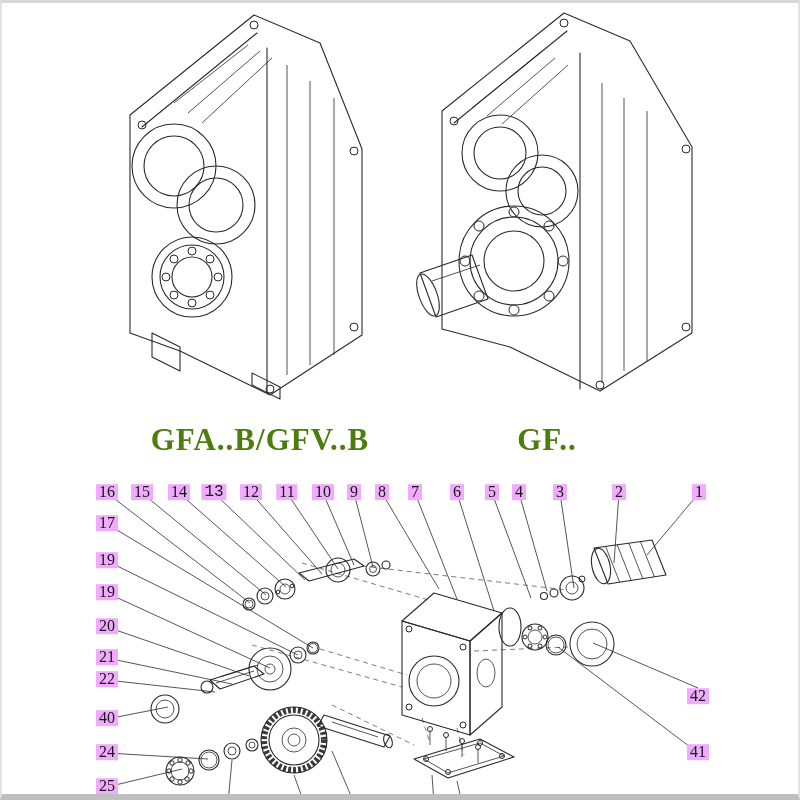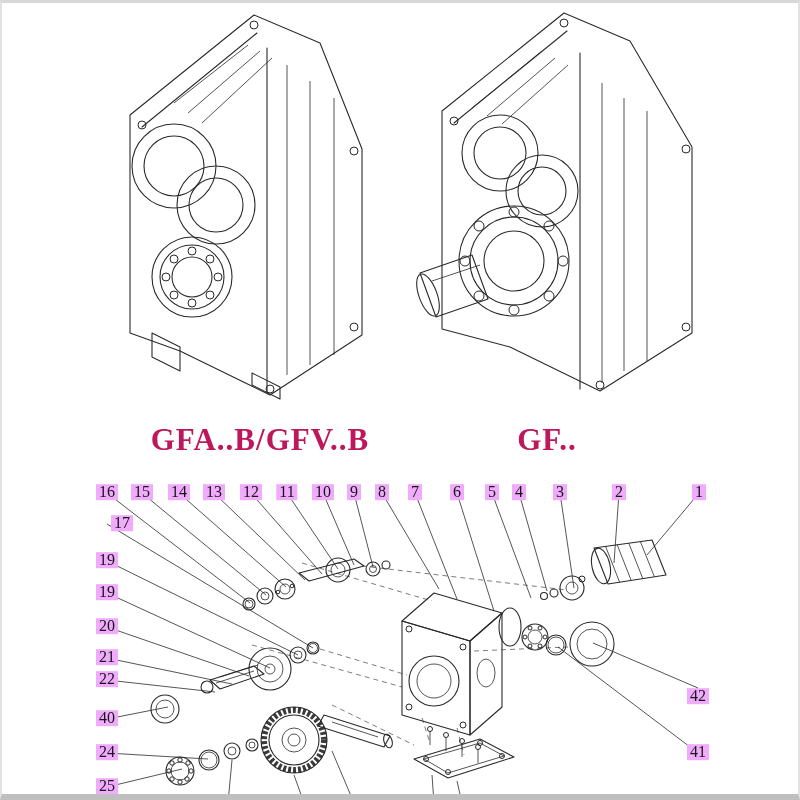--- a/index.html
+++ b/index.html
@@ -18,21 +18,21 @@
   #diagram-svg .gear-rim{stroke:#3a3a3a;fill:none;stroke-width:6;stroke-dasharray:3 2;}
   #diagram-svg .dot{stroke:#2a2a2a;fill:none;stroke-width:1;}
   #leader-lines line{stroke:#2a2a2a;stroke-width:.8;}
   #label-layer{position:absolute;left:0;top:0;width:800px;height:800px;pointer-events:none;}
   .callout{
     position:absolute;transform:translate(-50%,-55%);
     font-size:16px;color:#151515;background:#f0abfc;padding:0 3px;line-height:1;
   }
   .model-label{
     position:absolute;transform:translate(-50%,-50%);
-    font-size:31px;font-weight:700;color:#be185d;letter-spacing:1px;white-space:nowrap;
+    font-size:31px;font-weight:700;color:#4d7c0f;letter-spacing:1px;white-space:nowrap;
   }
 </style>
 </head>
 <body>
 
 <div id="page">
 
   <svg id="diagram-svg" width="800" height="800" viewBox="0 0 800 800">
 
     <g>
@@ -282,25 +282,25 @@
       <span class="callout" style="left: 558px; top: 490px;">3</span>
       <span class="callout" style="left: 517px; top: 490px;">4</span>
       <span class="callout" style="left: 490px; top: 490px;">5</span>
       <span class="callout" style="left: 455px; top: 490px;">6</span>
       <span class="callout" style="left: 413px; top: 490px;">7</span>
       <span class="callout" style="left: 380px; top: 490px;">8</span>
       <span class="callout" style="left: 352px; top: 490px;">9</span>
       <span class="callout" style="left: 321px; top: 490px;">10</span>
       <span class="callout" style="left: 285px; top: 490px;">11</span>
       <span class="callout" style="left: 249px; top: 490px;">12</span>
-      <span class="callout" style="left: 212px; top: 490px;">13</span>
+      <span class="callout" style="left: 212px; top: 490px; font-family: Liberation Mono, monospace;">13</span>
       <span class="callout" style="left: 177px; top: 490px;">14</span>
       <span class="callout" style="left: 140px; top: 490px;">15</span>
       <span class="callout" style="left: 105px; top: 490px;">16</span>
-      <span class="callout" style="left: 120px; top: 521px;">17</span>
+      <span class="callout" style="left: 105px; top: 521px;">17</span>
       <span class="callout" style="left: 105px; top: 558px;">19</span>
       <span class="callout" style="left: 105px; top: 590px;">19</span>
       <span class="callout" style="left: 105px; top: 624px;">20</span>
       <span class="callout" style="left: 105px; top: 655px;">21</span>
       <span class="callout" style="left: 105px; top: 677px;">22</span>
       <span class="callout" style="left: 105px; top: 716px;">40</span>
       <span class="callout" style="left: 105px; top: 750px;">24</span>
       <span class="callout" style="left: 105px; top: 784px;">25</span>
       <span class="callout" style="left: 696px; top: 750px;">41</span>
       <span class="callout" style="left: 696px; top: 685px; margin-top: 9px;">42</span>

